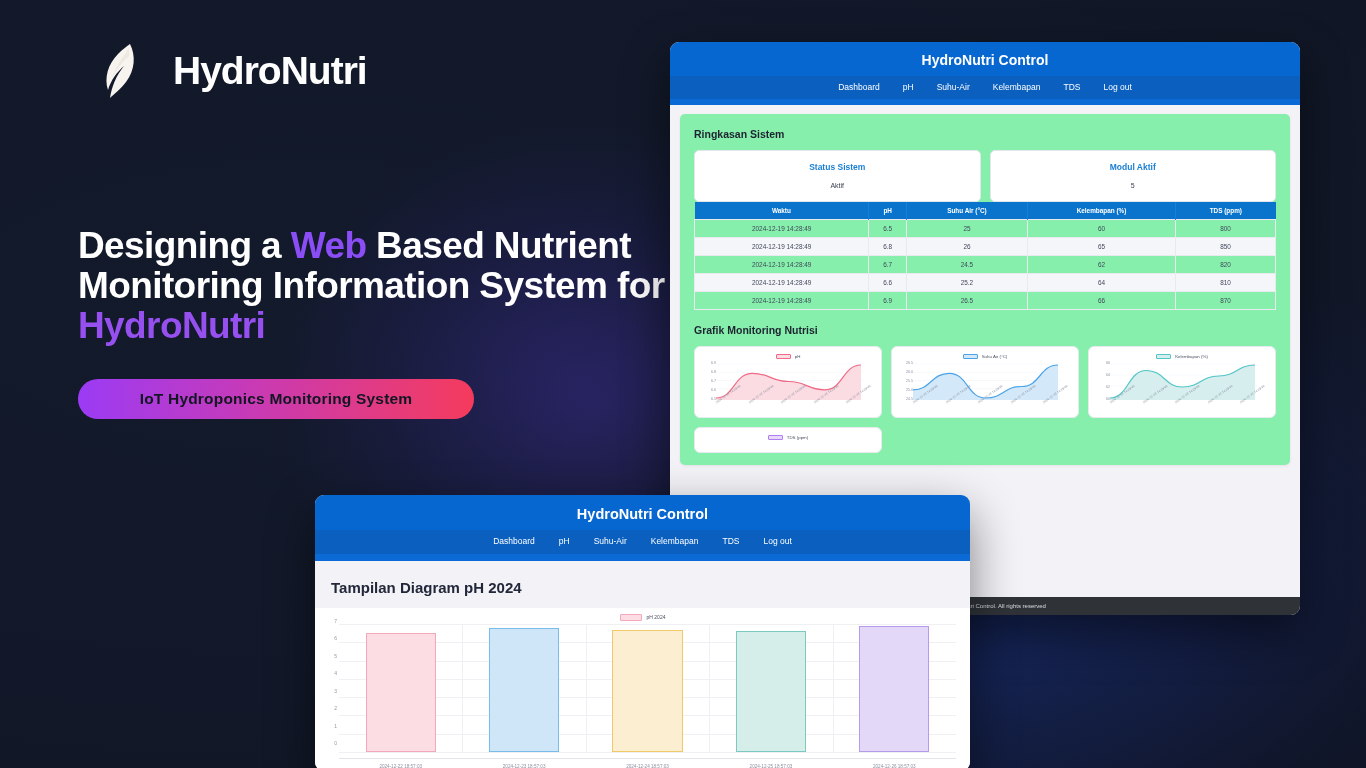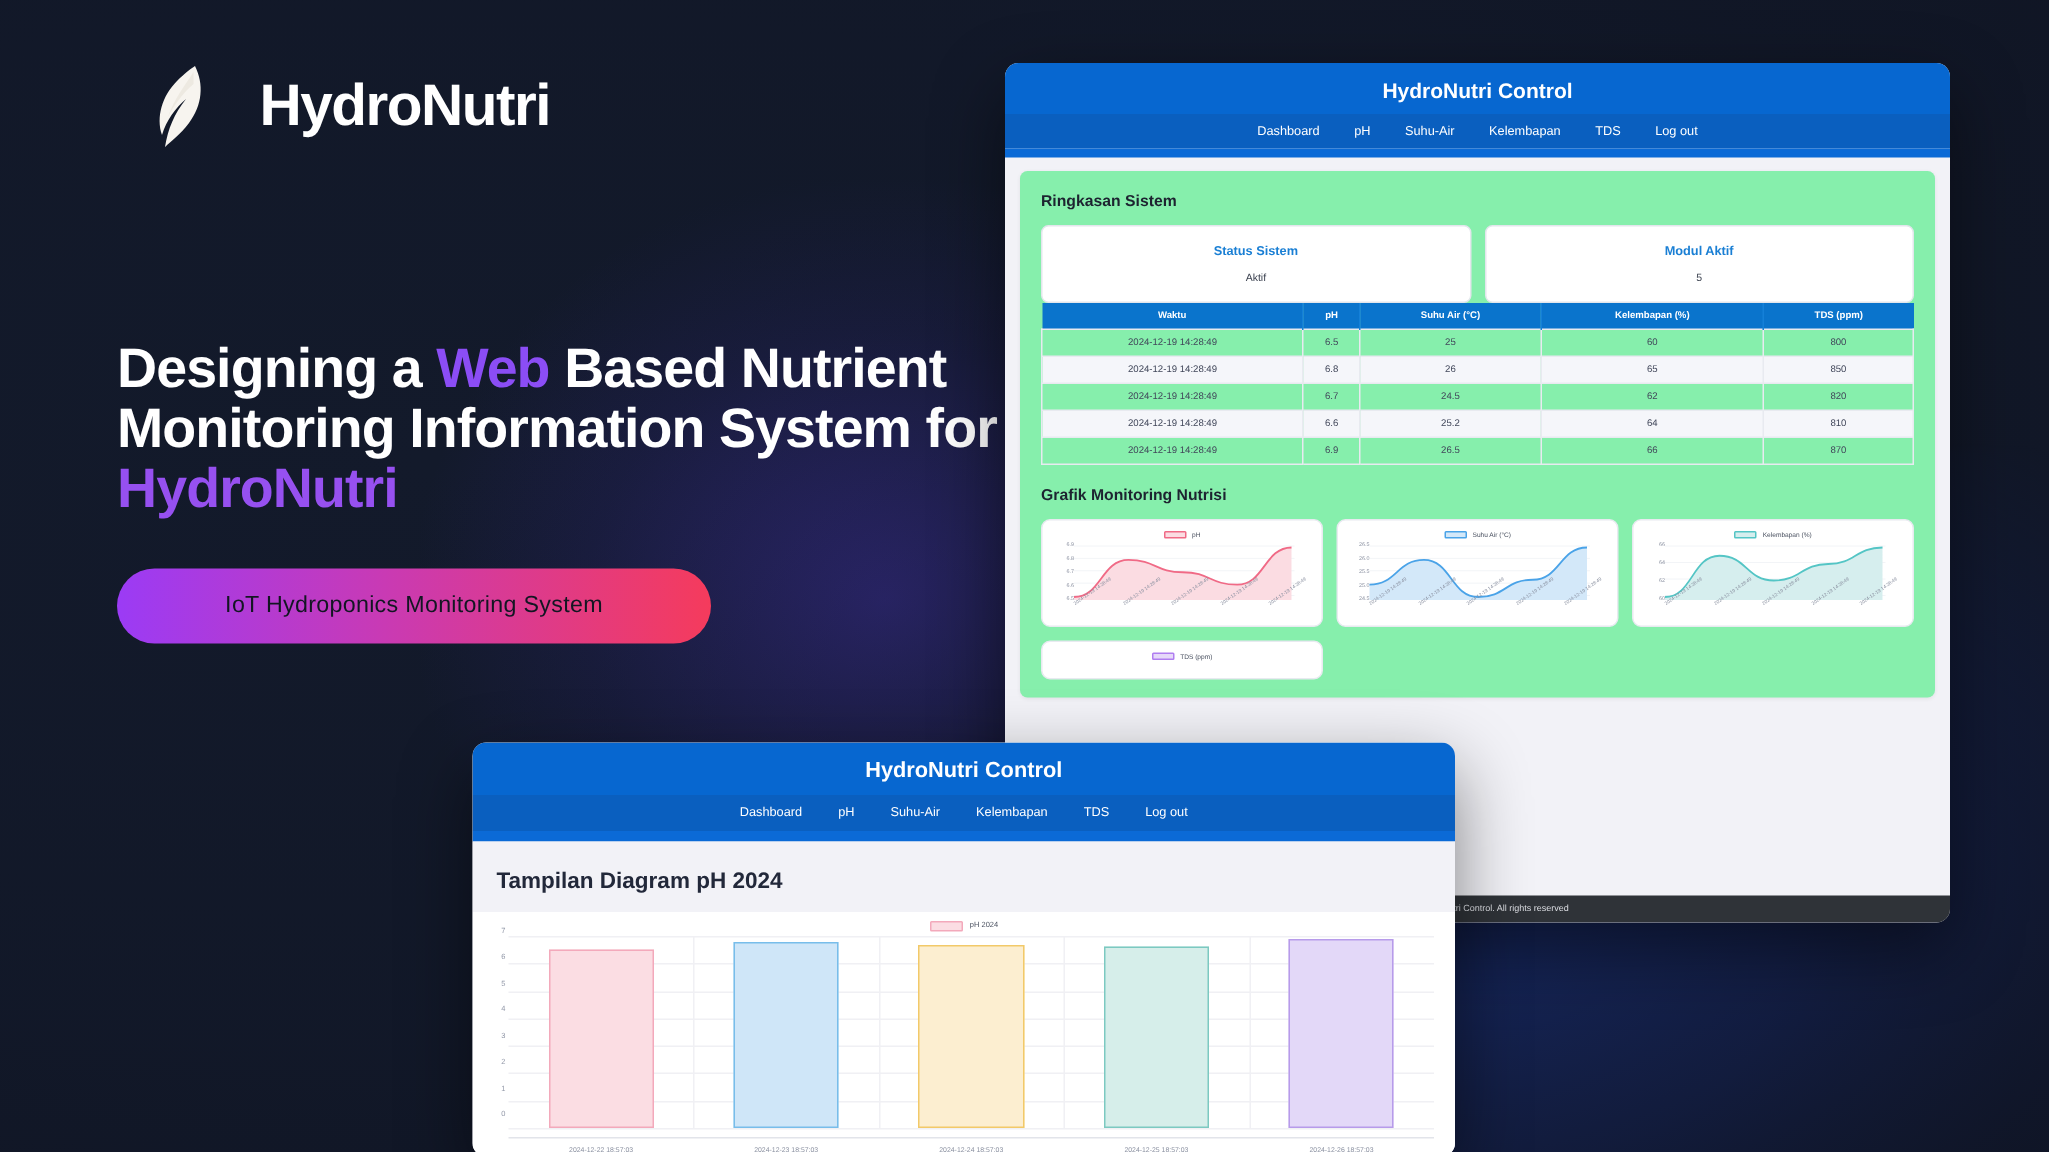--- a/index.html
+++ b/index.html
@@ -35,24 +35,24 @@
   }
   .headline {
     position: absolute; left: 0; top: 226px; width: 600px;
     color: #ffffff; font-size: 37px; line-height: 40px; font-weight: bold;
     letter-spacing: -0.6px;
   }
   .hl-web { color: #8b4df5; }
   .hl-hydro { color: #9650f0; }
   .cta {
     position: absolute; left: 0; top: 379px;
-    width: 396px; height: 50px; border-radius: 26px;
+    width: 396px; height: 40px; border-radius: 26px;
     background: linear-gradient(90deg, #9b3bf5 0%, #c93ab4 45%, #f53b5c 100%);
     display: flex; align-items: center; justify-content: center;
-    color: #121622; font-size: 15.5px; font-weight: normal; letter-spacing: 0.2px;
+    color: #121622; font-size: 15.5px; font-weight: bold; letter-spacing: 0.2px;
   }
 
   
   .window {
     position: absolute; background: #f2f2f7;
     border-radius: 9px; overflow: hidden;
     box-shadow: 0 18px 48px rgba(0,0,0,0.48);
   }
   .topbar-title {
     background: #0767d0; color: #fff; text-align: center;

